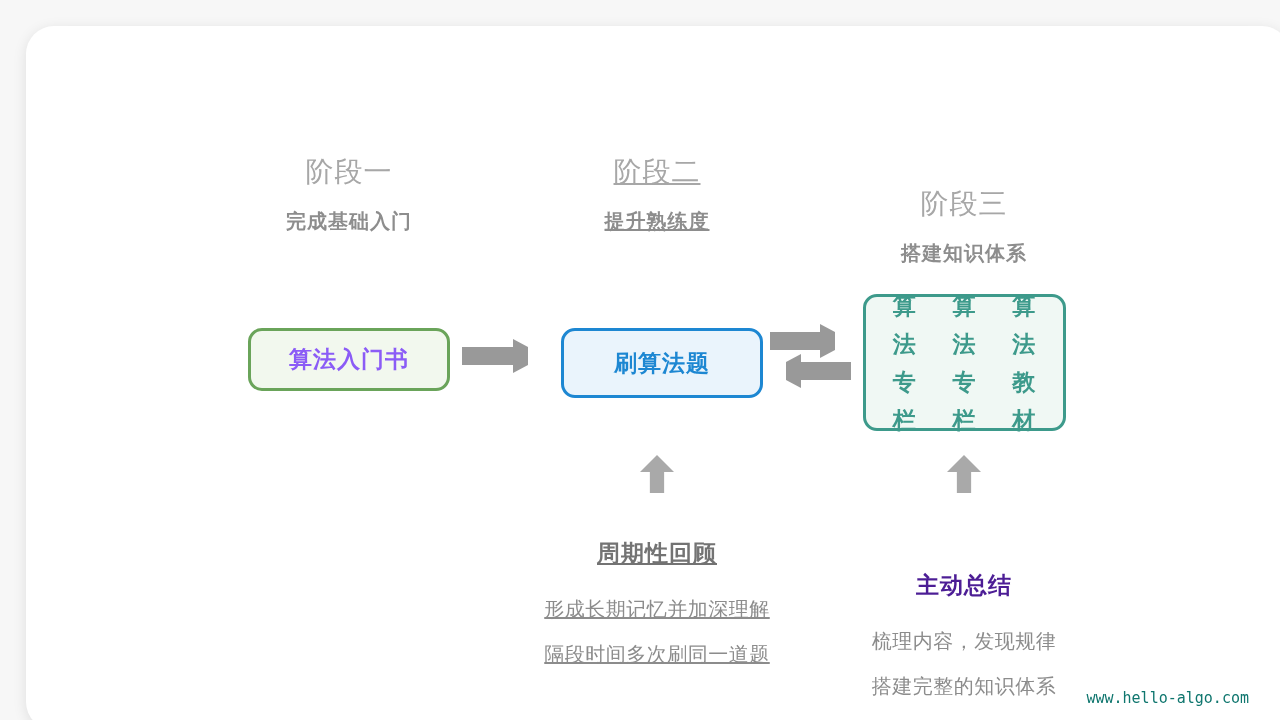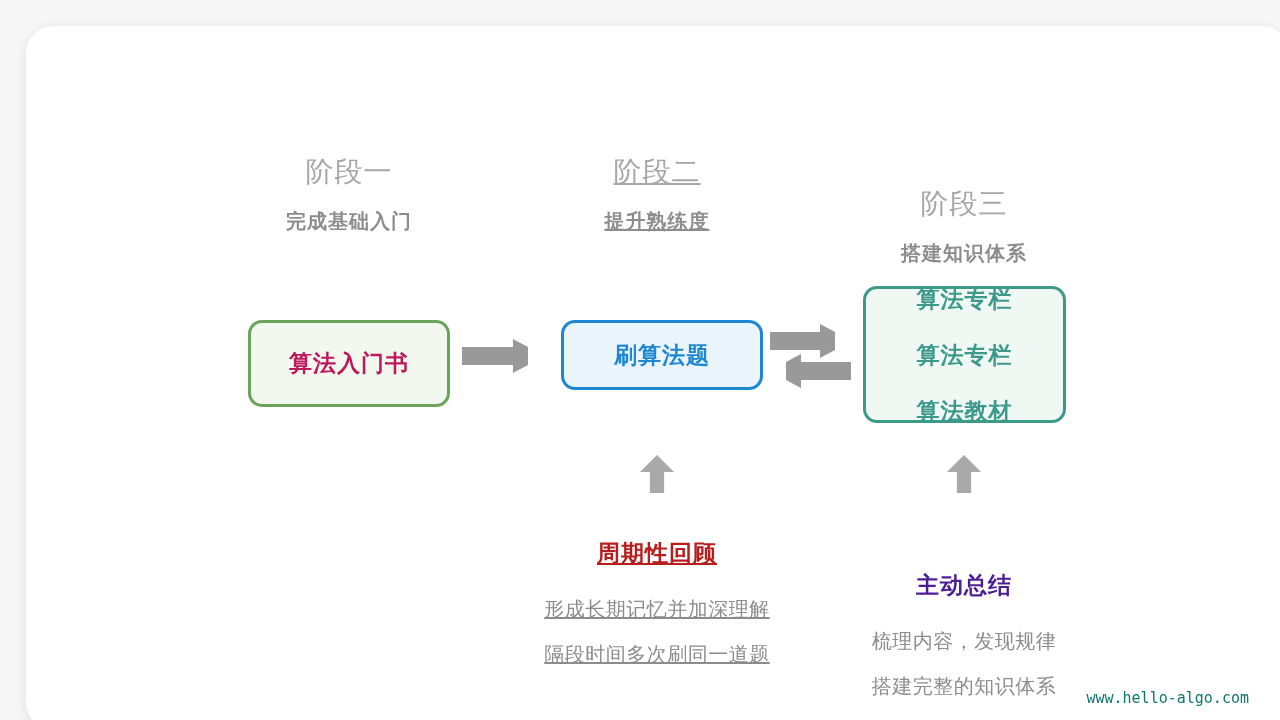--- a/index.html
+++ b/index.html
@@ -17,25 +17,25 @@
   .centered { position:absolute; width:320px; text-align:center; }
 
   .stage-title { top:126px; font-size:28px; font-weight:400; color:#a7a7a7; letter-spacing:1px; }
   .stage-subtitle { top:181px; font-size:20px; font-weight:700; color:#8d8d8d; letter-spacing:1px; }
   .col-1 { left:171px; }  
   .col-2 { left:479px;text-decoration:underline; }  
   .col-3 { left:786px;margin-top:32px; }  
 
   .node {
     position:absolute; border-radius:14px; border:3px solid;
-    display:flex; flex-direction:column; align-items:center; justify-content:center;
-    font-weight:700; font-size:23px; letter-spacing:1px; text-align:center;
+    display:flex; flex-direction:row; align-items:center; justify-content:center;
+    font-weight:700; font-size:23px; letter-spacing:1px; text-align:center;margin-top:8px;
   }
-  .node-green { left:230px; top:302px; width:202px; height:87px;
-    border-color:#6aa45a; background:#f2f8ee; color:#be185d; }
+  .node-green { left:230px; top:302px; width:202px; height:63px;
+    border-color:#6aa45a; background:#f2f8ee; color:#8b5cf6; }
   .node-blue  { left:543px; top:302px; width:202px; height:70px;
     border-color:#1d87d2; background:#eaf4fc; color:#1d87d2; }
   .node-teal  { left:845px; top:268px; width:203px; height:137px;
     border-color:#3d9a8b; background:#f0f8f4; color:#3d9a8b; line-height:38px; }
 
   .h-arrow { position:absolute; height:16px; display:flex; align-items:center; }
   .h-arrow .shaft { flex:1; height:5px; background:#999999; }
   .h-arrow .head-right { width:0; height:0;
     border-top:8px solid transparent; border-bottom:8px solid transparent;
     border-left:15px solid #999999; }
@@ -45,21 +45,21 @@
   .arrow-1 { left:435px; top:329px; width:102px; }
   .arrow-2 { left:743px; top:314px; width:101px; }
   .arrow-3 { left:741px; top:344px; width:101px; }
 
   .up-arrow { position:absolute; width:34px; height:38px; background:#a9a9a9;
     clip-path:polygon(50% 0, 100% 45%, 71% 45%, 71% 100%, 29% 100%, 29% 45%, 0 45%); }
   .up-arrow-2 { left:622px; top:437px; }
   .up-arrow-3 { left:929px; top:437px; }
 
   .anno-heading { top:511px; font-size:23px; font-weight:700; letter-spacing:1px; }
-  .anno-heading.blue { color:#b91c1c; }
+  .anno-heading.blue { color:#737373; }
   .anno-heading.teal { color:#4c1d95; }
   .anno-body { top:560px; font-size:20px; line-height:27px; color:#8c8c8c; letter-spacing:0.5px; }
 
   .watermark {
     position:absolute; right:40px; bottom:22px;
     font-family:"DejaVu Sans Mono","Liberation Mono",monospace;
     font-size:15px; color:#0f766e;margin-top:48px;
   }
 </style>
 </head>

